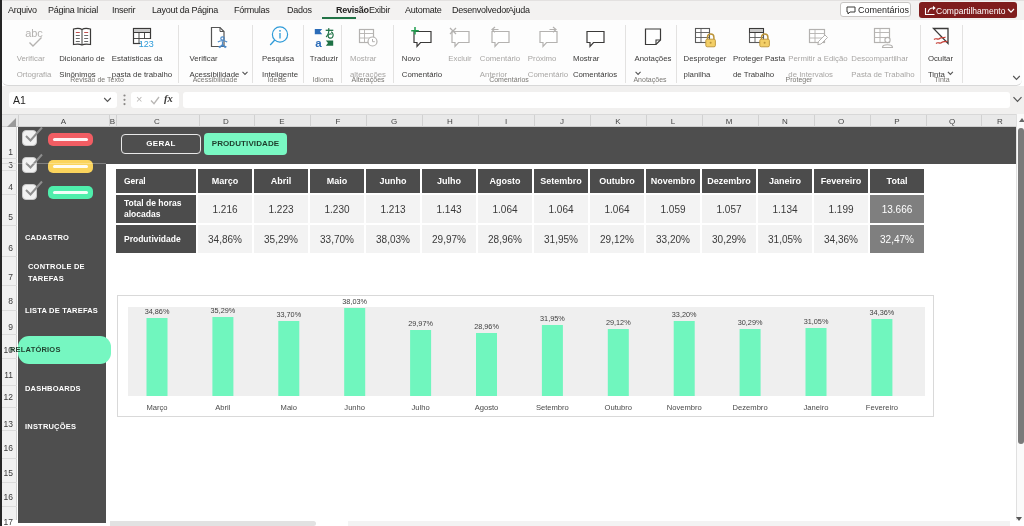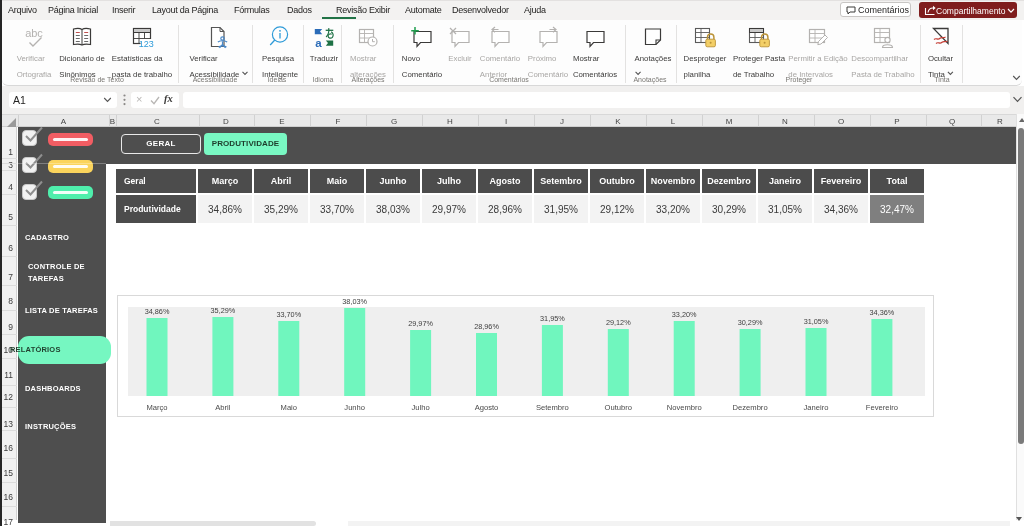--- a/index.html
+++ b/index.html
@@ -1,21 +1,21 @@
 <!DOCTYPE html>
 <html><head>
 <meta charset="utf-8">
 <style>
 * { margin:0; padding:0; box-sizing:border-box; }
 html,body { width:1024px; height:526px; overflow:hidden; }
 body { font-family:"Liberation Sans", sans-serif; background:#fff; position:relative; }
 .abs { position:absolute; }
 #menubar { left:0; top:0; width:1024px; height:20px; background:#f3f2f1; border-top:1px solid #e3e1e0; }
 .mi { position:absolute; top:5px; font-size:9px; letter-spacing:-0.25px; color:#252423; white-space:nowrap; }
-#tab-active { font-weight:normal;padding-left:12px; }
+#tab-active { font-weight:bold;padding-left:12px; }
 #tab-underline { position:absolute; background:#217346; height:2px; }
 #btn-coment { position:absolute; background:#fff; border:1px solid #c8c6c4; border-radius:3px; font-size:9px; color:#252423; }
 #btn-share { position:absolute; background:#7f1d1d; border-radius:3px; color:#fff; font-size:8.5px; }
 #ribbon { left:2px; top:20px; width:1020px; height:66px; background:#fdfdfd; border-bottom:1px solid #d8d8d8; border-radius:0 0 6px 6px; }
 .rlbl { position:absolute; font-size:7.8px; color:#3b3a39; line-height:16px; white-space:nowrap; transform:translateX(-50%); }
 .rlbl.gray { color:#a8a6a4; }
 .rgrp { position:absolute; top:55.5px; font-size:7px; color:#7a7874; text-align:center; transform:translateX(-50%); white-space:nowrap; }
 .rsep { position:absolute; top:5px; height:58px; width:1px; background:#e3e2e1; }
 .ric { position:absolute; }
 #ribbonwrap { left:2px; top:20px; width:1020px; height:66px; }
@@ -59,21 +59,21 @@
 <div class="mi" style="left:48px;">Página Inicial</div>
 <div class="mi" style="left:112px;">Inserir</div>
 <div class="mi" style="left:152px;">Layout da Página</div>
 <div class="mi" style="left:234px;">Fórmulas</div>
 <div class="mi" style="left:287px;">Dados</div>
 <div class="mi" id="tab-active" style="left:324px;">Revisão</div>
 <div id="tab-underline" style="left:322px; top:17px; width:34px;"></div>
 <div class="mi" style="left:369px;">Exibir</div>
 <div class="mi" style="left:405px;">Automate</div>
 <div class="mi" style="left:452px;">Desenvolvedor</div>
-<div class="mi" style="left:524px;">Ajuda</div>
+<div class="mi" style="left:508px;">Ajuda</div>
 <div id="btn-coment" style="left:840px; top:2px; width:71px; height:15px;">
   <svg width="10" height="9" viewBox="0 0 10 9" style="position:absolute;left:5px;top:3px;">
       <path d="M1 1 h8 v5 h-5 l-2 2 v-2 h-1 z" fill="none" stroke="#3b3a39" stroke-width="1"></path>
     </svg>
   <span style="position:absolute;left:17px;top:1.5px;">Comentários</span>
 </div>
 <div id="btn-share" style="left:919px; top:2px; width:98px; height:16px;">
   <svg width="12" height="11" viewBox="0 0 12 11" style="position:absolute;left:5px;top:2.5px;">
       <path d="M1.5 3 v6.5 h9" fill="none" stroke="#fff" stroke-width="1.1"></path>
       <path d="M4 7.5 c0.5-3 2.5-4.5 5-4.5" fill="none" stroke="#fff" stroke-width="1.1"></path>
@@ -375,20 +375,36 @@
         <td class="h">Junho</td>
         <td class="h">Julho</td>
         <td class="h">Agosto</td>
         <td class="h">Setembro</td>
         <td class="h">Outubro</td>
         <td class="h">Novembro</td>
         <td class="h">Dezembro</td>
         <td class="h">Janeiro</td>
         <td class="h">Fevereiro</td>
         <td class="h">Total</td>
+  </tr>
+  <tr class="r2">
+    <td class="lab">Total de horas alocadas</td>
+    <td class="d">1.216</td>
+        <td class="d">1.223</td>
+        <td class="d">1.230</td>
+        <td class="d">1.213</td>
+        <td class="d">1.143</td>
+        <td class="d">1.064</td>
+        <td class="d">1.064</td>
+        <td class="d">1.064</td>
+        <td class="d">1.059</td>
+        <td class="d">1.057</td>
+        <td class="d">1.134</td>
+        <td class="d">1.199</td>
+        <td class="t">13.666</td>
   </tr>
   <tr class="r3">
     <td class="lab">Produtividade</td>
     <td class="d">34,86%</td>
         <td class="d">35,29%</td>
         <td class="d">33,70%</td>
         <td class="d">38,03%</td>
         <td class="d">29,97%</td>
         <td class="d">28,96%</td>
         <td class="d">31,95%</td>

